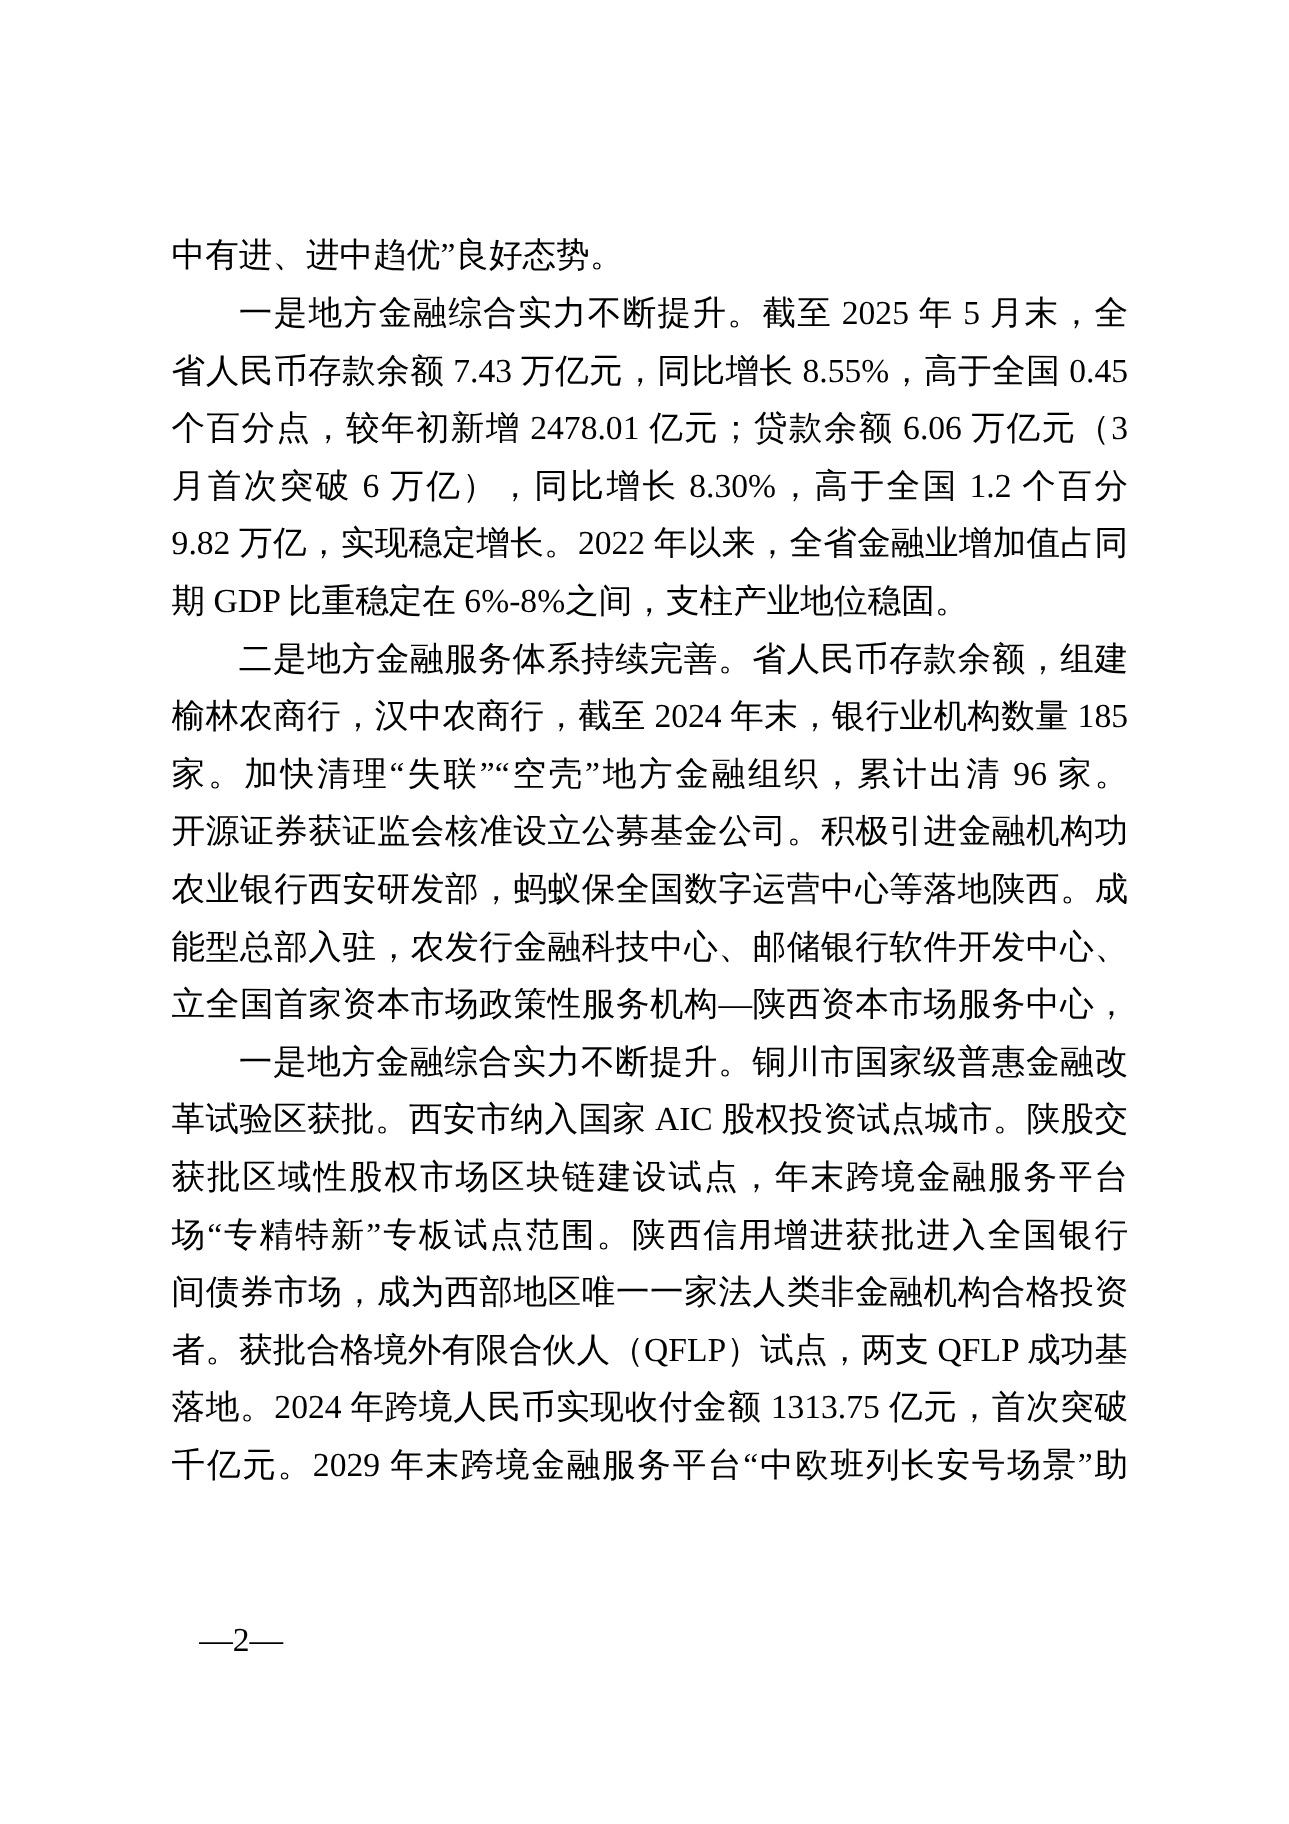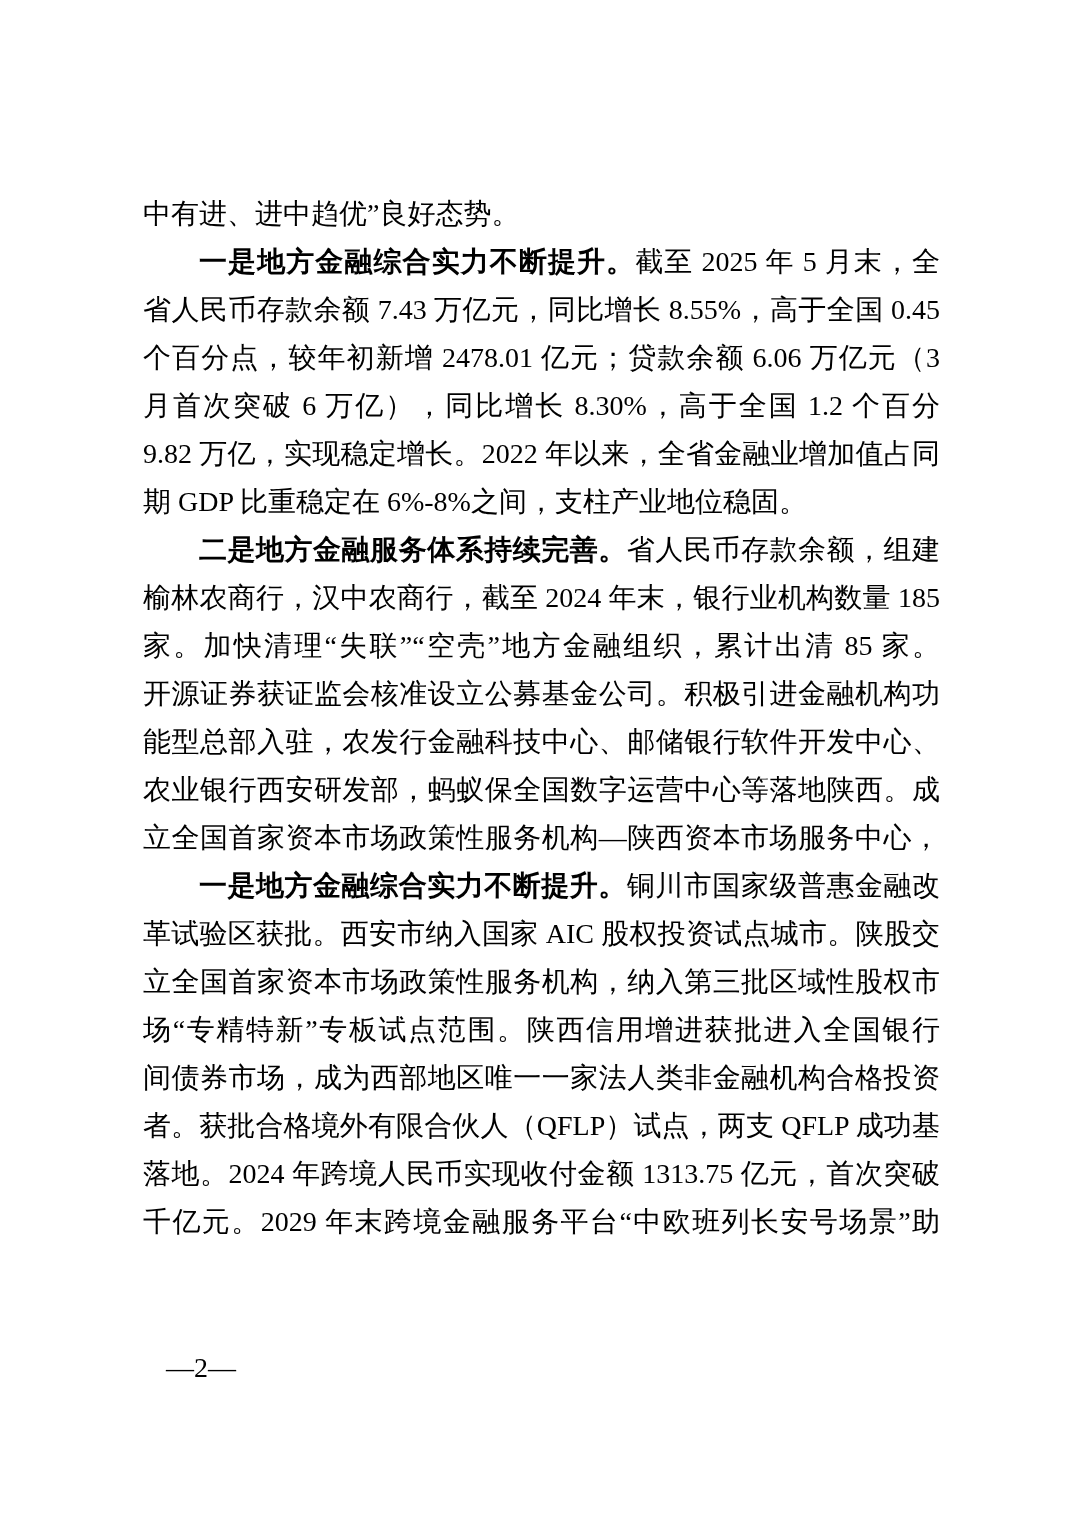--- a/index.html
+++ b/index.html
@@ -31,21 +31,21 @@
     white-space: normal;
     overflow: hidden;
   }
   .line.para-end {
     text-align-last: left;
   }
   .line.indent {
     text-indent: 56px;
   }
   .line b {
-    font-weight: 700;
+    font-weight: 400;
   }
   .footer {
     position: absolute;
     left: 166px;
     top: 1352px;
     font-size: 28px;
     line-height: 32px;
   }
 </style>
 </head>
@@ -55,28 +55,28 @@
   <main class="textblock">
       <div class="line para-end"><span>中有进、进中趋优”良好态势。</span></div>
       <div class="line indent"><b>一是地方金融综合实力不断提升。</b><span>截至 2025 年 5 月末，全</span></div>
       <div class="line"><span>省人民币存款余额 7.43 万亿元，同比增长 8.55%，高于全国 0.45</span></div>
       <div class="line"><span>个百分点，较年初新增 2478.01 亿元；贷款余额 6.06 万亿元（3</span></div>
       <div class="line"><span>月首次突破 6 万亿），同比增长 8.30%，高于全国 1.2 个百分点，</span></div>
       <div class="line"><span>9.82 万亿，实现稳定增长。2022 年以来，全省金融业增加值占同</span></div>
       <div class="line para-end"><span>期 GDP 比重稳定在 6%-8%之间，支柱产业地位稳固。</span></div>
       <div class="line indent"><b>二是地方金融服务体系持续完善。</b><span>省人民币存款余额，组建</span></div>
       <div class="line"><span>榆林农商行，汉中农商行，截至 2024 年末，银行业机构数量 185</span></div>
-      <div class="line"><span>家。加快清理“失联”“空壳”地方金融组织，累计出清 85 家。</span></div>
+      <div class="line"><span>家。加快清理“失联”“空壳”地方金融组织，累计出清 96 家。</span></div>
       <div class="line"><span>开源证券获证监会核准设立公募基金公司。积极引进金融机构功</span></div>
+      <div class="line"><span>农业银行西安研发部，蚂蚁保全国数字运营中心等落地陕西。成</span></div>
       <div class="line"><span>能型总部入驻，农发行金融科技中心、邮储银行软件开发中心、</span></div>
-      <div class="line"><span>农业银行西安研发部，蚂蚁保全国数字运营中心等落地陕西。成</span></div>
       <div class="line"><span>立全国首家资本市场政策性服务机构—陕西资本市场服务中心，</span></div>
       <div class="line indent"><b>一是地方金融综合实力不断提升。</b><span>铜川市国家级普惠金融改</span></div>
       <div class="line"><span>革试验区获批。西安市纳入国家 AIC 股权投资试点城市。陕股交</span></div>
-      <div class="line"><span>立全国首家资本市场政策性服务机构，纳入第三批区域性股权市</span></div>
+      <div class="line"><span>获批区域性股权市场区块链建设试点，年末跨境金融服务平台</span></div>
       <div class="line"><span>场“专精特新”专板试点范围。陕西信用增进获批进入全国银行</span></div>
       <div class="line"><span>间债券市场，成为西部地区唯一一家法人类非金融机构合格投资</span></div>
       <div class="line"><span>者。获批合格境外有限合伙人（QFLP）试点，两支 QFLP 成功基金</span></div>
       <div class="line"><span>落地。2024 年跨境人民币实现收付金额 1313.75 亿元，首次突破</span></div>
       <div class="line"><span>千亿元。2029 年末跨境金融服务平台“中欧班列长安号场景”助</span></div>
     </main>
   <div class="footer">—2—</div>
 </div>
 
 </body></html>

